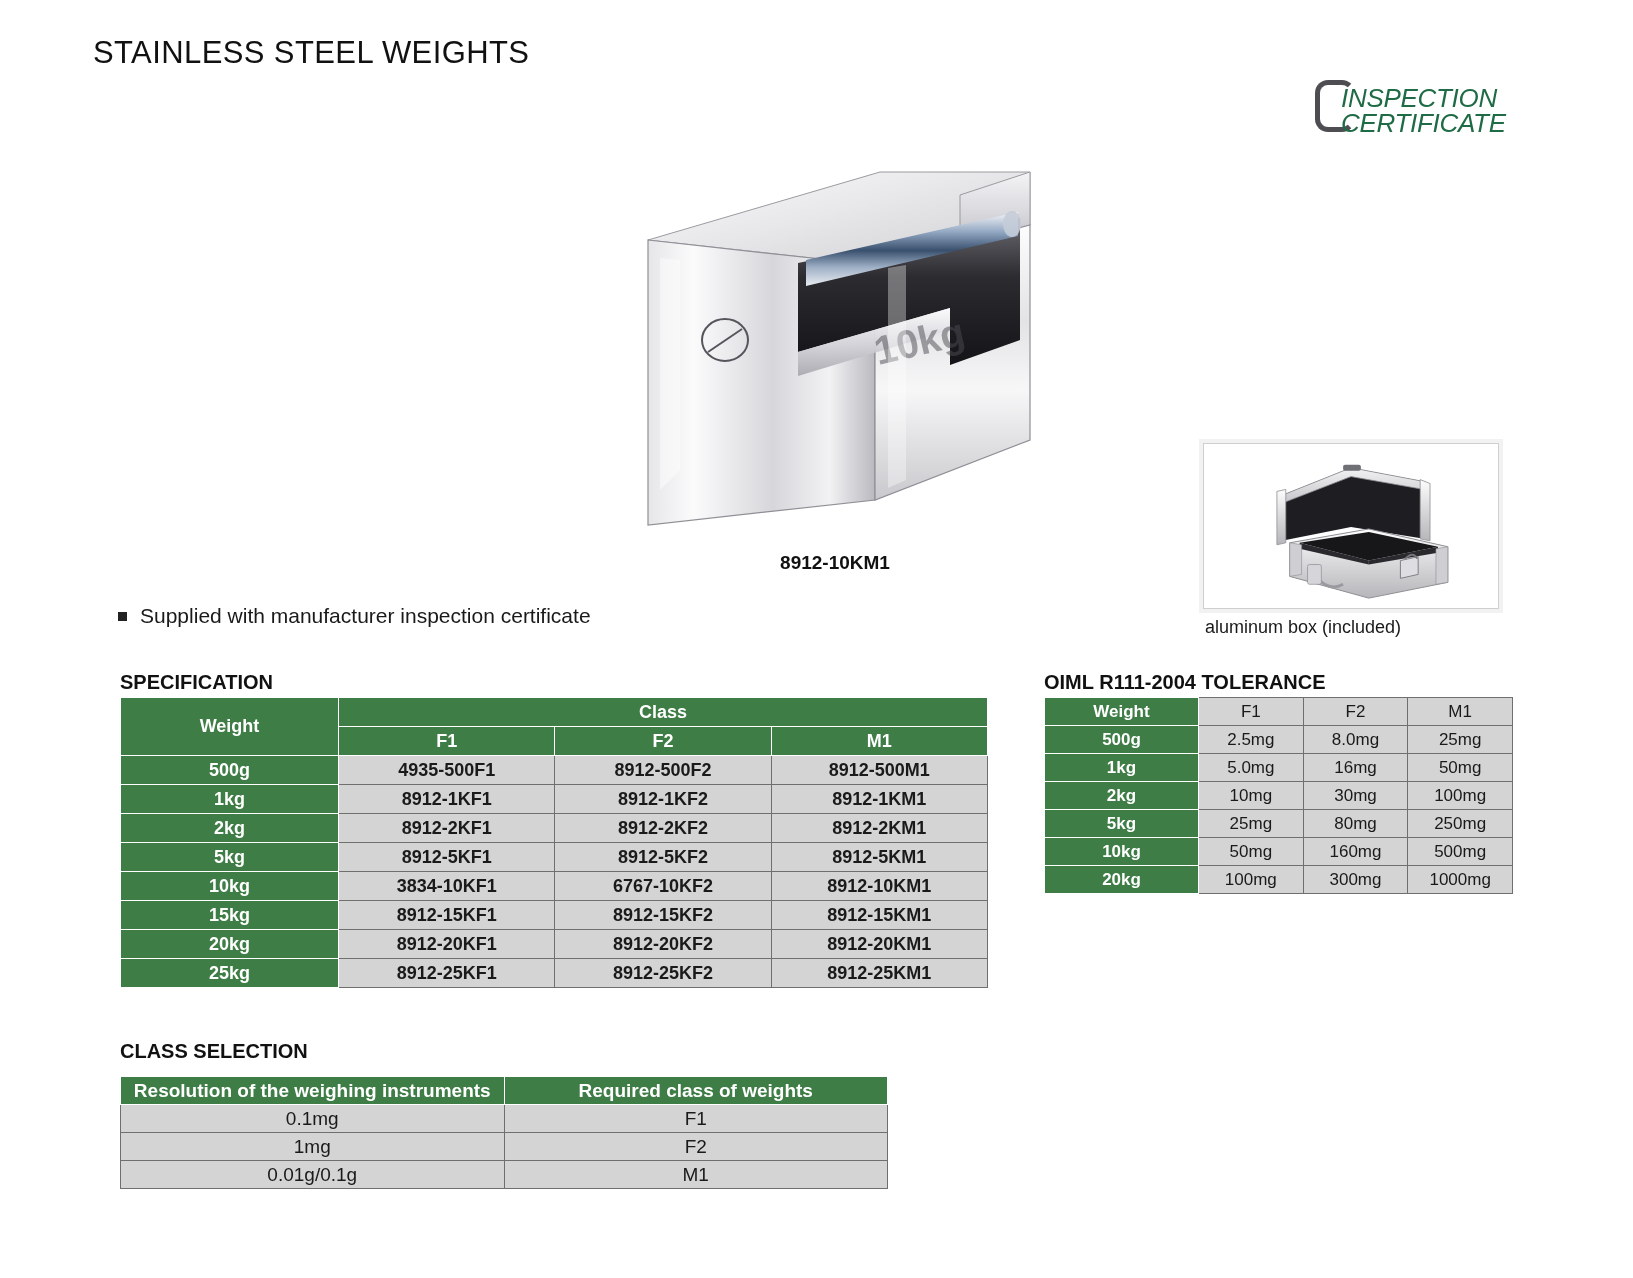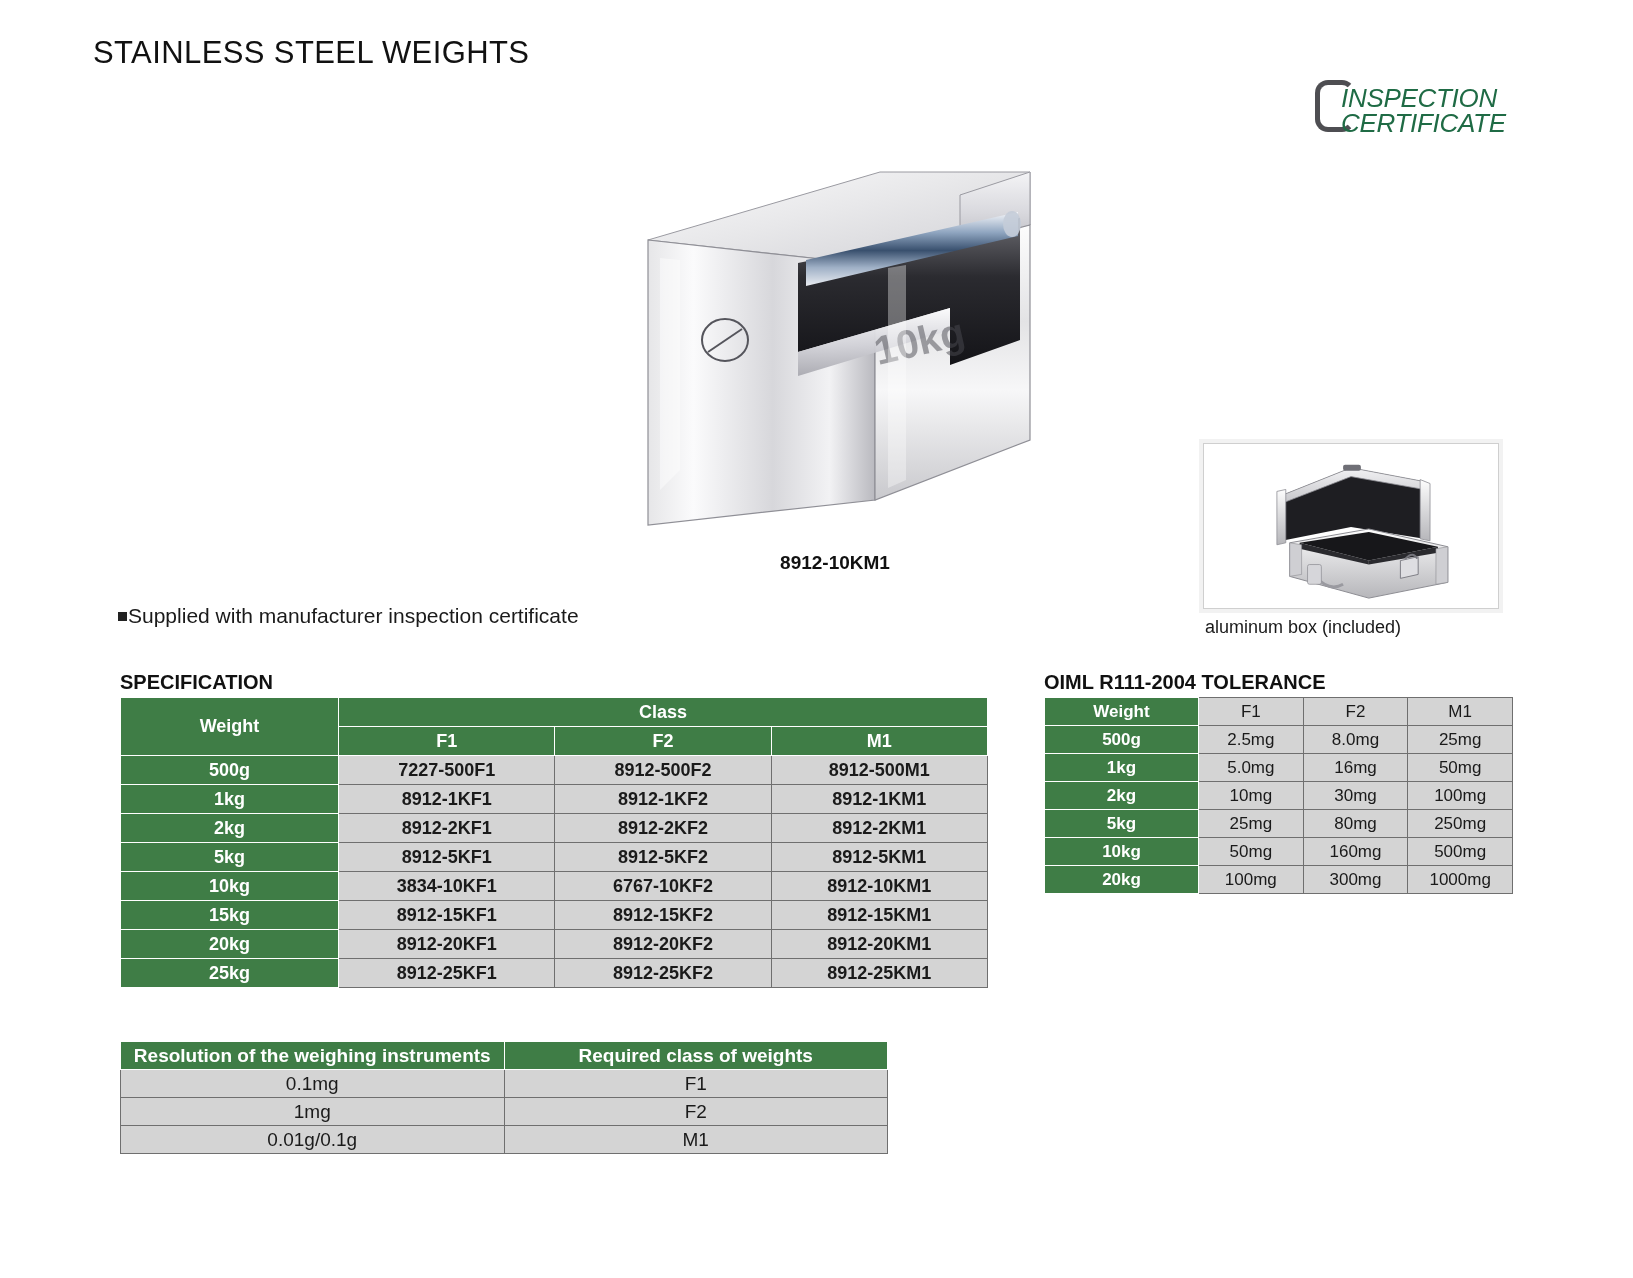--- a/index.html
+++ b/index.html
@@ -46,21 +46,21 @@
     width: 430px; height: 390px;
   }
   #weight-caption {
     position: absolute; left: 620px; top: 552px; width: 430px;
     text-align: center; font-size: 19px; font-weight: bold; color: #111;
   }
 
   
   #bullet-row {
     position: absolute; left: 118px; top: 604px;
-    display: flex; align-items: center; gap: 1px;
+    display: flex; align-items: center; gap: 13px;
   }
   #bullet-row .sq { width: 9px; height: 9px; background: #222; display:inline-block; }
   #bullet-row .txt { font-size: 21px; color: #1a1a1a; }
 
   
   #box-frame {
     position: absolute; left: 1203px; top: 443px;
     width: 296px; height: 166px;
     background: #ffffff;
     border: 1px solid #cfcfcf;
@@ -110,21 +110,21 @@
   #oiml-table th.grn, #oiml-table td.grn {
     border: 1px solid #ffffff; font-weight: bold;
   }
   #oiml-table th.gry, #oiml-table td.gry {
     border: 1px solid #6f6f6f; font-weight: normal;
   }
   #oiml-table .c-w { width: 154px; }
 
   
   #class-table {
-    position: absolute; left: 120px; top: 1041px;
+    position: absolute; left: 120px; top: 1076px;
     width: 768px; table-layout: fixed;
   }
   #class-table th {
     height: 28px; text-align: center; vertical-align: middle;
     font-size: 19px; font-weight: bold;
     border: 1px solid #ffffff;
   }
   #class-table td {
     height: 28px; text-align: center; vertical-align: middle;
     font-size: 19px; font-weight: normal;
@@ -266,21 +266,21 @@
     </tr>
     <tr>
       <th class="grn">F1</th>
       <th class="grn">F2</th>
       <th class="grn">M1</th>
     </tr>
   </thead>
   <tbody>
     <tr>
       <td class="grn">500g</td>
-      <td class="gry">7227-500F1</td>
+      <td class="gry">4935-500F1</td>
       <td class="gry">8912-500F2</td>
       <td class="gry">8912-500M1</td>
     </tr>
     <tr>
       <td class="grn">1kg</td>
       <td class="gry">8912-1KF1</td>
       <td class="gry">8912-1KF2</td>
       <td class="gry">8912-1KM1</td>
     </tr>
     <tr>

